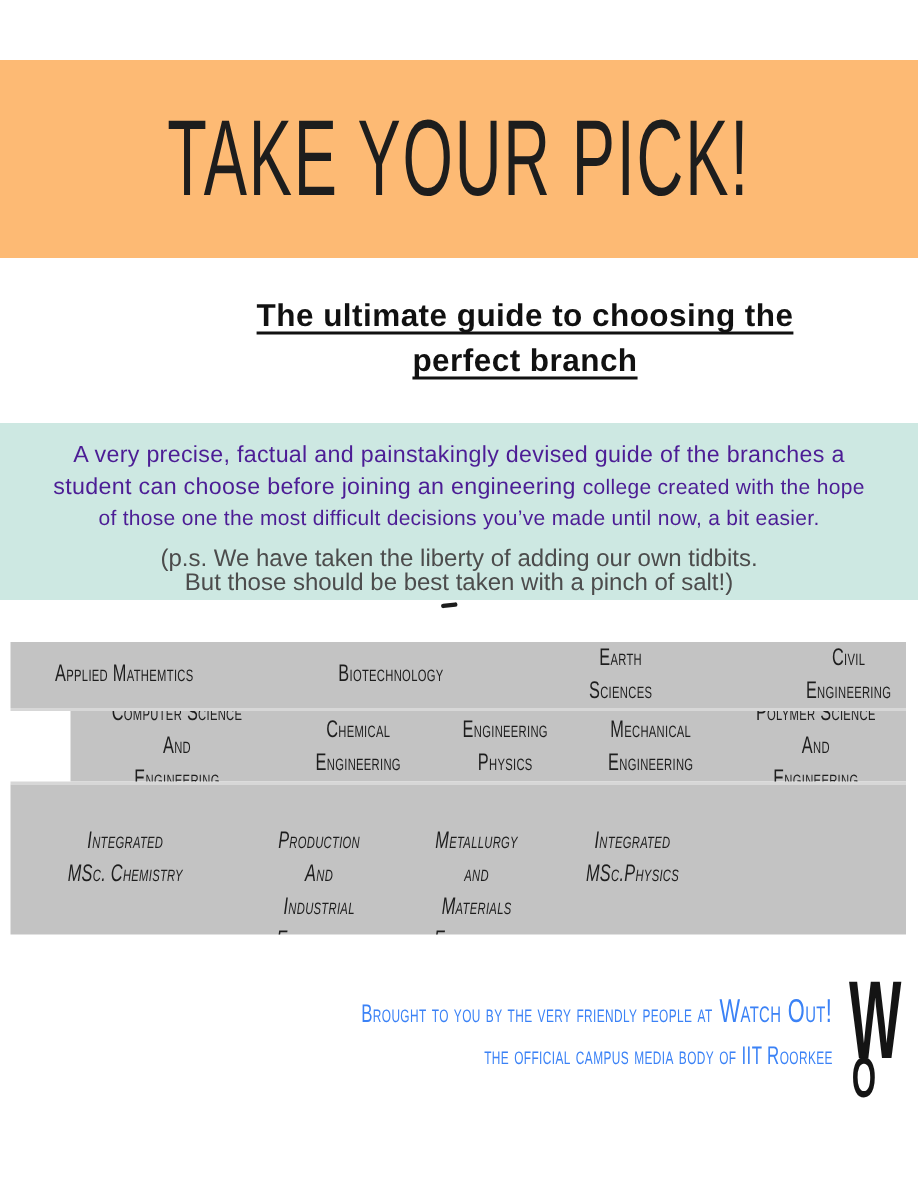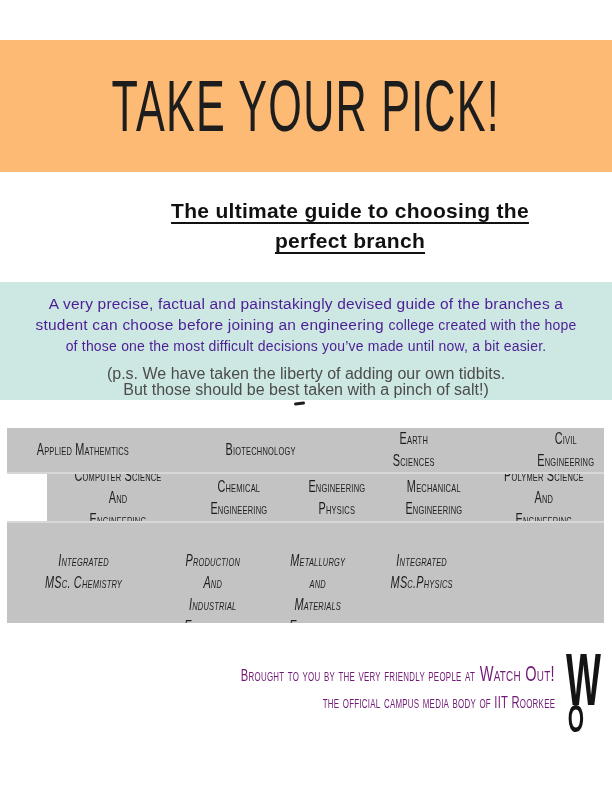--- a/index.html
+++ b/index.html
@@ -33,21 +33,21 @@
   .branch-row { display:grid; grid-template-columns:25.5% 18% 17% 18% 21.5%; background:#c3c3c3; }
   .r1 { height:44px;gap:48px; } .r2 { height:47px;margin-left:40px; } .r3 { height:100px; }
   .sep { height:2px; background:#d7d7d7; }
   .cell { display:flex; align-items:center; justify-content:center; overflow:hidden; }
   .r3 .cell { align-items:flex-start; padding-top:27px; box-sizing:border-box;font-style:italic; }
   .cell-text { display:inline-block; transform:scaleX(0.68); transform-origin:50% 50%;
                font-variant:small-caps; font-size:16px; line-height:22px; white-space:pre-line;
                text-align:center; color:#1d1d1d; letter-spacing:0.3px; }
 
   
-  .credits { position:absolute; right:57px; top:660px; text-align:right; color:#701a75;text-decoration:underline; }
+  .credits { position:absolute; right:57px; top:660px; text-align:right; color:#3b82f6;text-decoration:underline; }
   .credit-line { white-space:nowrap; line-height:27px; }
   .scale-r { display:inline-block; transform:scaleX(0.66); transform-origin:100% 50%;
              font-variant:small-caps; letter-spacing:0.4px; }
   .credit-text { font-size:17px; }
   .brand { font-size:22px; margin-left:7px; }
 
   
   .logo { position:absolute; left:556px; top:650px; width:40px; text-align:center;
           font-weight:700; color:#141414; }
   .logo-w { font-size:74px; line-height:60px; transform:scaleX(0.5); transform-origin:50% 50%; }

